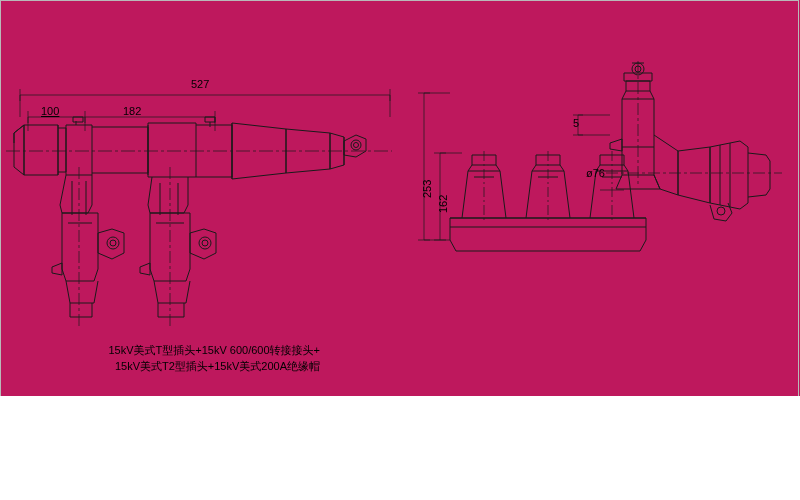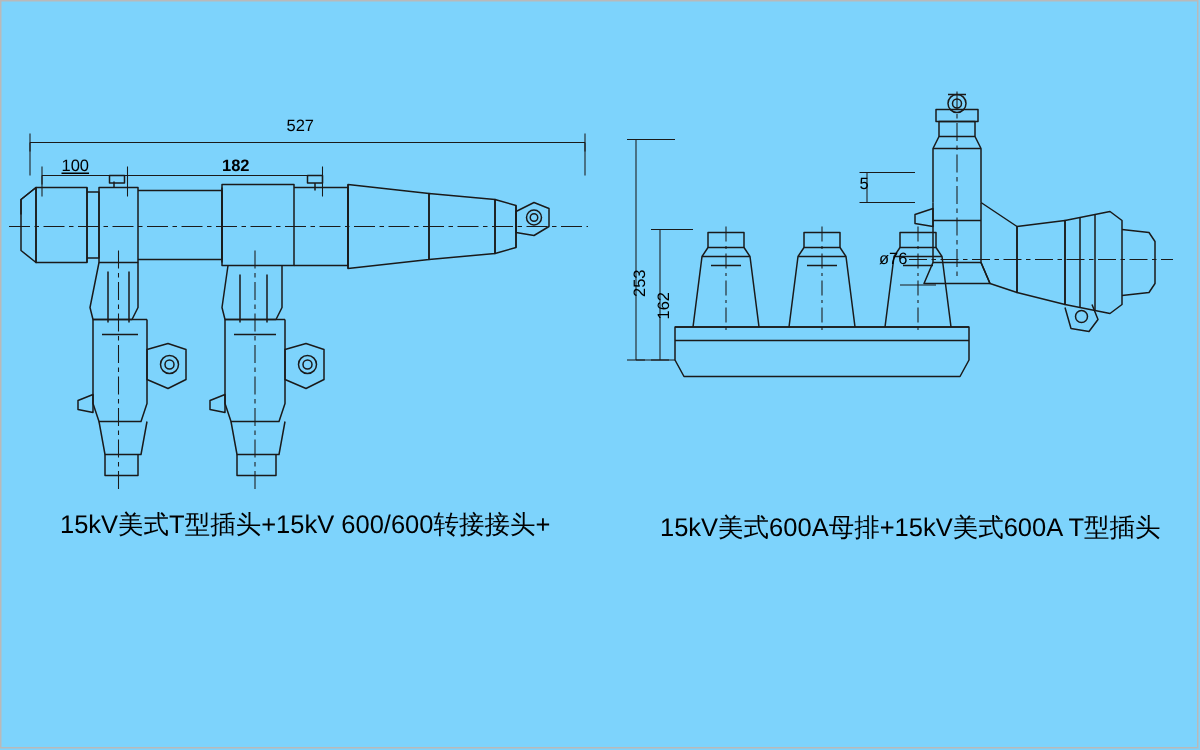--- a/index.html
+++ b/index.html
@@ -6,35 +6,35 @@
     margin: 0;
     padding: 0;
     background: #ffffff;
   }
   body {
     font-family: "Liberation Sans", sans-serif;
   }
   #page {
     position: relative;
     width: 800px;
-    height: 500px;
-    background: #7dd3fc;
+    height: 396px;
+    background: #be185d;
     overflow: hidden;
   }
   .border-frame {
     position: absolute;
     left: 0; top: 0;
     width: 799px; height: 499px;
     border: 1px solid #b9b9b9;
     box-sizing: border-box;
   }
   .svg-layer { position: absolute; left: 0; top: 0; }
   .caption {
     position: absolute;
-    font-size: 17px;
+    font-size: 11px;
     color: #000;
     line-height: 16px;
     text-align: right;
     white-space: nowrap;
   }
   .dimtext {
     position: absolute;
     font-size: 11px;
     color: #000;
     white-space: nowrap;
@@ -147,23 +147,24 @@
 
       <g stroke-dasharray="12,3,3,3" stroke-width="0.7">
         <line x1="79" y1="112" x2="79" y2="272"></line>
         <line x1="170" y1="112" x2="170" y2="272"></line>
       </g>
     </g>
   </svg>
 
   <div class="dimtext" style="left:191px; top:78px;">527</div>
   <div class="dimtext" style="left:41px; top:105px;text-decoration:underline;">100</div>
-  <div class="dimtext" style="left:148px; top:105px;font-weight:bold;">182</div>
+  <div class="dimtext" style="left:123px; top:105px;">182</div>
 
   <div class="caption" style="left:40px; top:342px; width:280px;">15kV美式T型插头+15kV 600/600转接接头+</div>
+  <div class="caption" style="left:40px; top:358px; width:280px;">15kV美式T2型插头+15kV美式200A绝缘帽</div>
 
   <svg class="svg-layer" width="390" height="400" style="left:410px; top:55px;">
     <g fill="none" stroke="#1a1a1a" stroke-width="1" stroke-linejoin="round">
 
       <g stroke-width="0.7">
         <line x1="14" y1="38" x2="14" y2="185"></line>
         <line x1="8" y1="38" x2="20" y2="38"></line>
         <line x1="8" y1="185" x2="20" y2="185"></line>
         <line x1="14" y1="38" x2="40" y2="38"></line>
         <line x1="14" y1="185" x2="40" y2="185"></line>
@@ -250,14 +251,13 @@
         <line x1="228" y1="6" x2="228" y2="130"></line>
       </g>
     </g>
   </svg>
 
   <div class="dimtext vert" style="left:421px; top:198px;">253</div>
   <div class="dimtext vert" style="left:437px; top:213px;">162</div>
   <div class="dimtext" style="left:573px; top:117px;">5</div>
   <div class="dimtext" style="left:586px; top:167px;">ø76</div>
 
-  <div class="caption" style="left:440px; top:344px; width:320px;">15kV美式600A母排+15kV美式600A T型插头</div>
 </div>
 
 </body></html>

